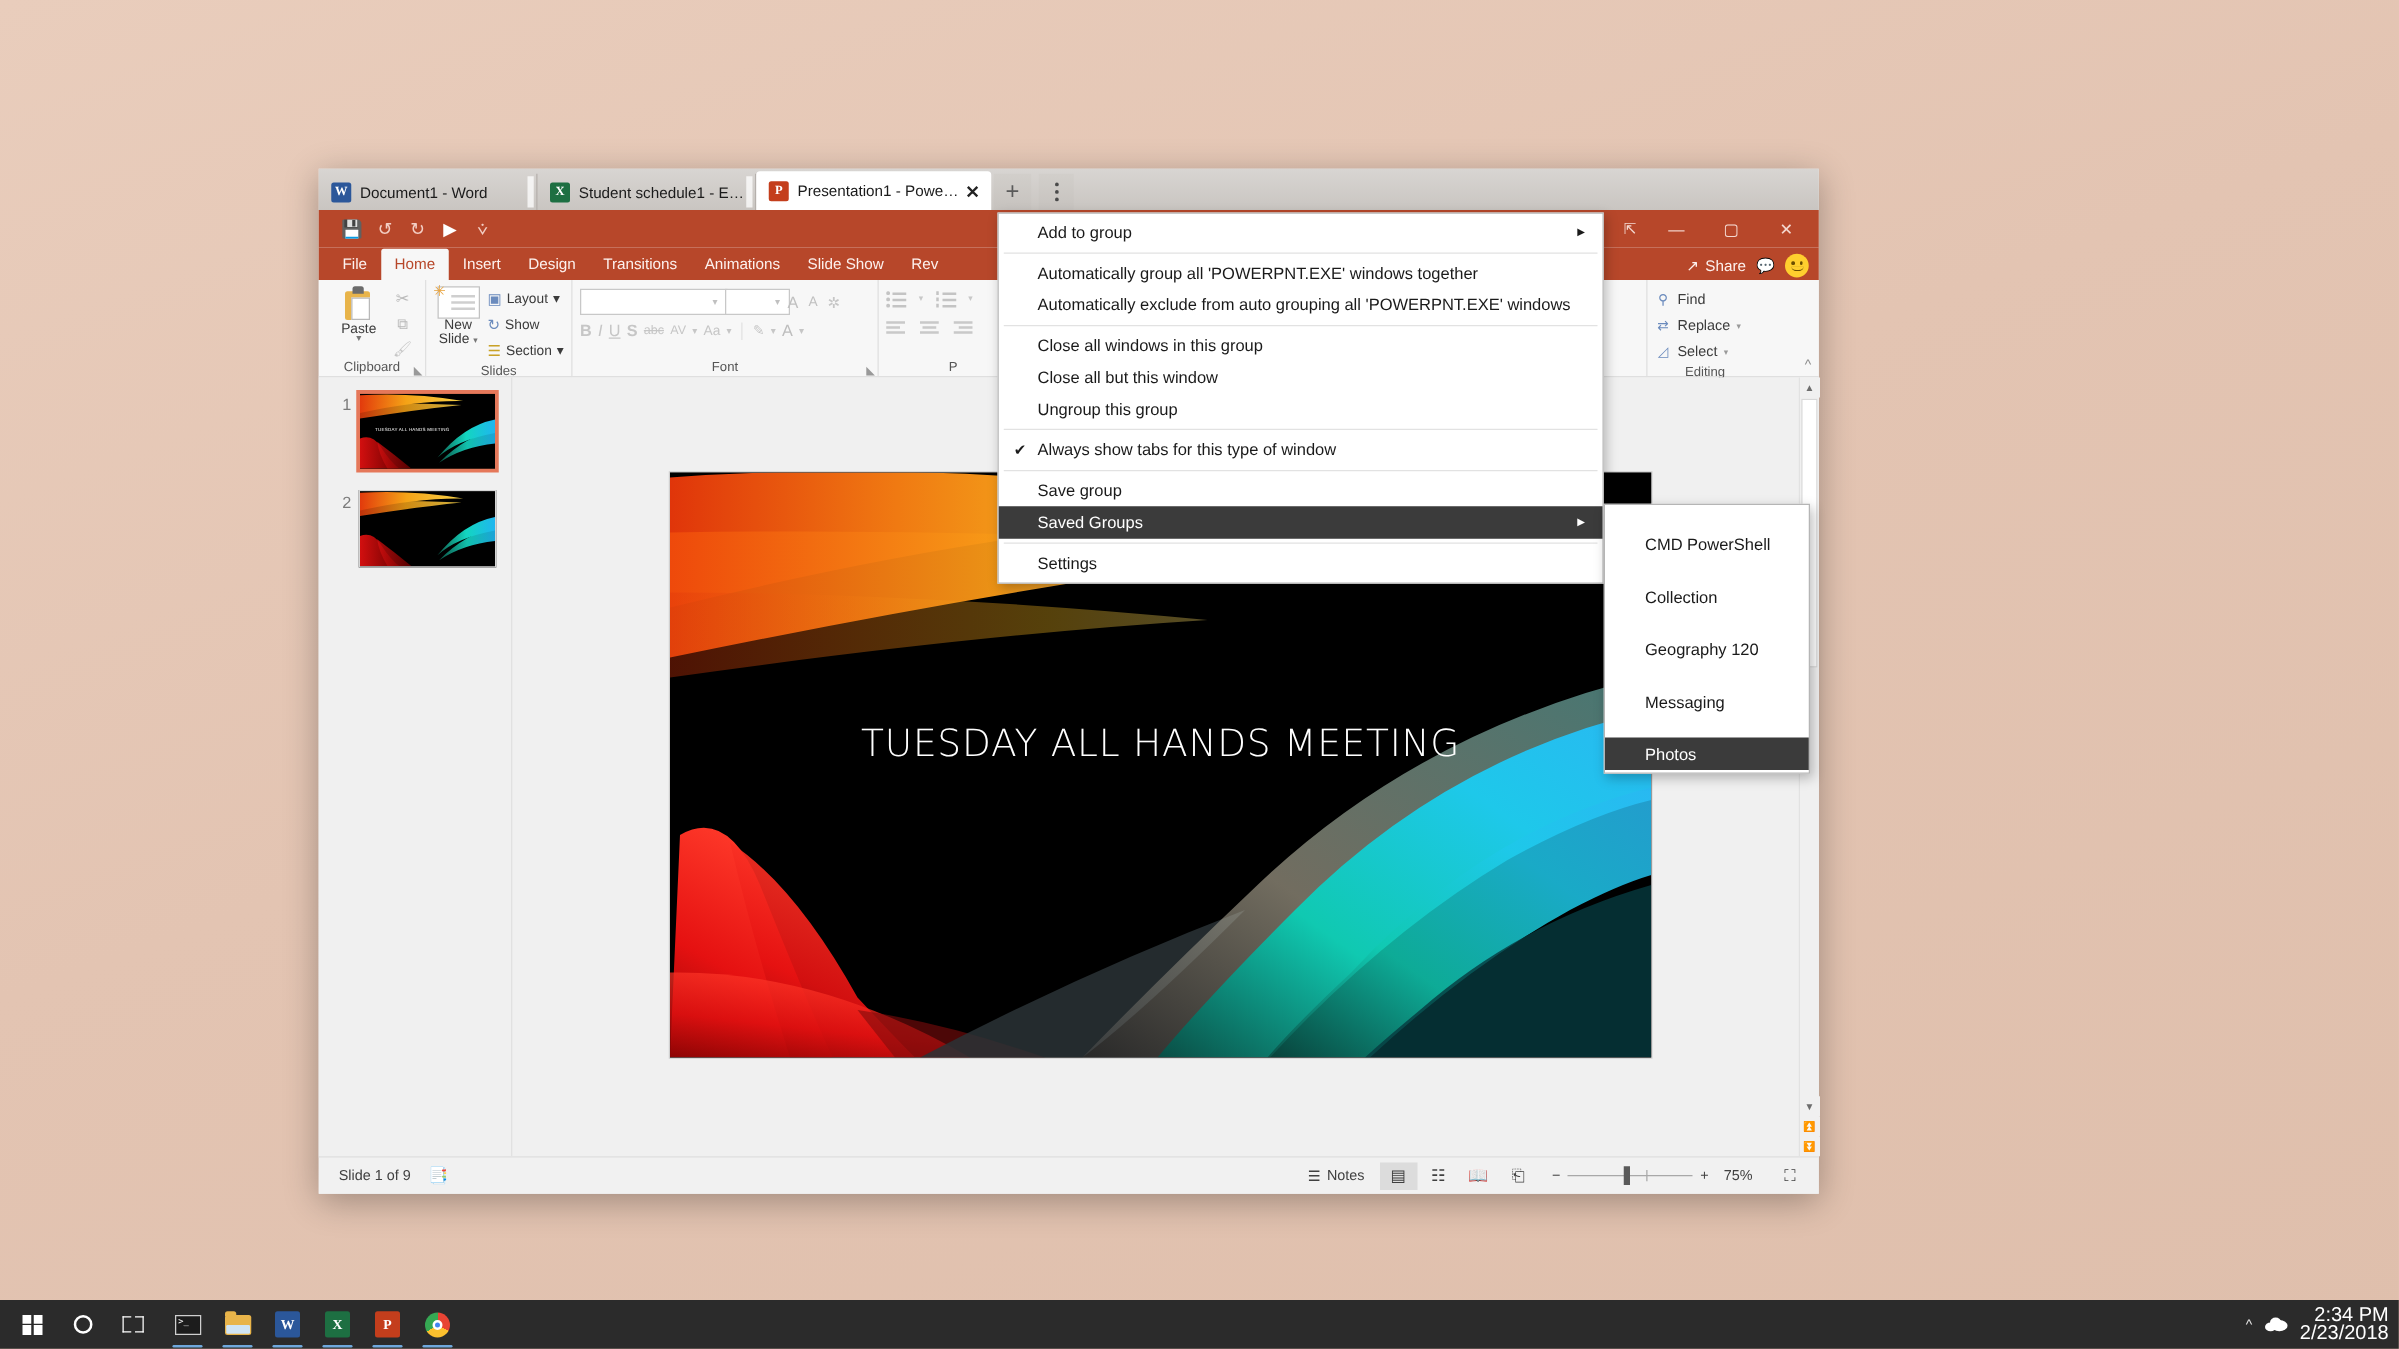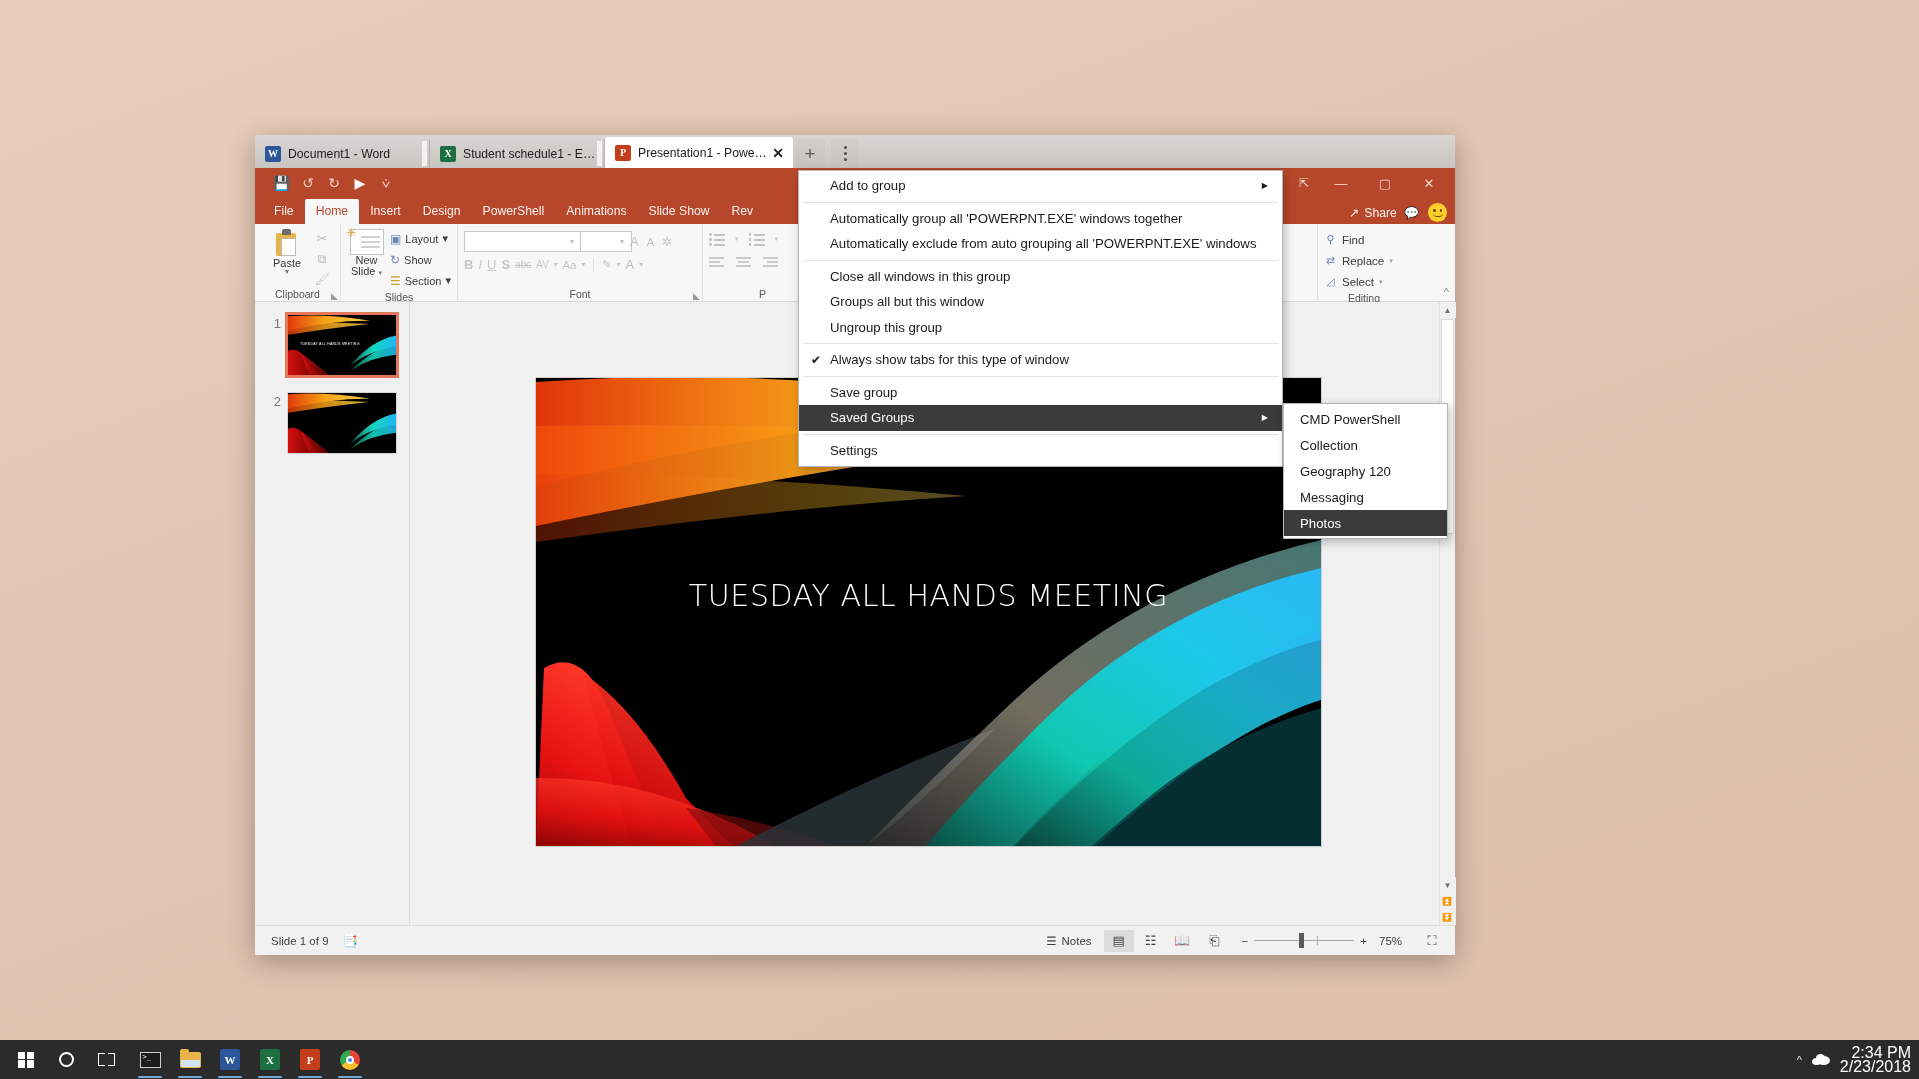--- a/index.html
+++ b/index.html
@@ -293,21 +293,21 @@
   .msep { height: 1px; background: #e2e2e2; margin: 3px 4px; }
 
   #submenu {
     position: absolute; left: 1283px; top: 403px;
     width: 165px; background: #ffffff;
     border: 1px solid #b5b5b5;
     box-shadow: 2px 3px 9px rgba(0,0,0,.26);
     padding: 2px 0 2px;
     z-index: 60; font-size: 13.2px; color: #1a1a1a;
   }
-  #submenu .mi { padding-left: 16px; height: 26px; }
+  #submenu .mi { padding-left: 32px; height: 26px; margin-top: 16px; }
 
   
   #taskbar {
     position: absolute; left:0; right:0; bottom:0; height: 39px;
     background: #2b2b2b; display: flex; align-items: center;
   }
   .tbitem {
     width: 40px; height: 39px; display: flex; align-items: center; justify-content: center;
     position: relative;
   }
@@ -384,21 +384,21 @@
         <span class="winbtn">▢</span>
         <span class="winbtn">✕</span>
       </div>
     </div>
 
     <div id="ribtabs">
       <div class="rtab">File</div>
       <div class="rtab sel">Home</div>
       <div class="rtab">Insert</div>
       <div class="rtab">Design</div>
-      <div class="rtab">PowerShell</div>
+      <div class="rtab">Transitions</div>
       <div class="rtab">Animations</div>
       <div class="rtab">Slide Show</div>
       <div class="rtab">Rev</div>
       <div id="ribright">
         <span class="shareitem">
           <span>↗</span>
           <span>Share</span>
         </span>
         <span class="shareitem">💬</span>
         <span class="smiley">
@@ -718,21 +718,21 @@
       <span>Automatically group all 'POWERPNT.EXE' windows together</span>
     </div>
     <div class="mi">
       <span>Automatically exclude from auto grouping all 'POWERPNT.EXE' windows</span>
     </div>
     <div class="msep"></div>
     <div class="mi">
       <span>Close all windows in this group</span>
     </div>
     <div class="mi">
-      <span>Groups all but this window</span>
+      <span>Close all but this window</span>
     </div>
     <div class="mi">
       <span>Ungroup this group</span>
     </div>
     <div class="msep"></div>
     <div class="mi">
       <span class="chk">✔</span>
       <span>Always show tabs for this type of window</span>
     </div>
     <div class="msep"></div>

